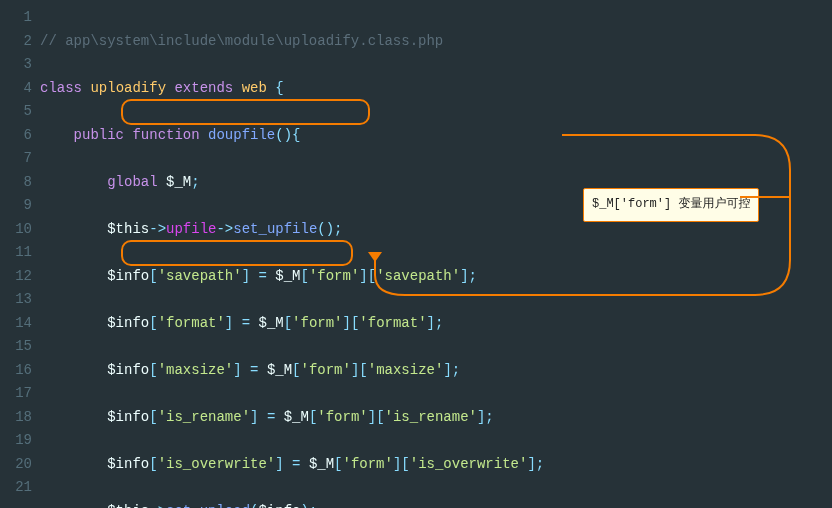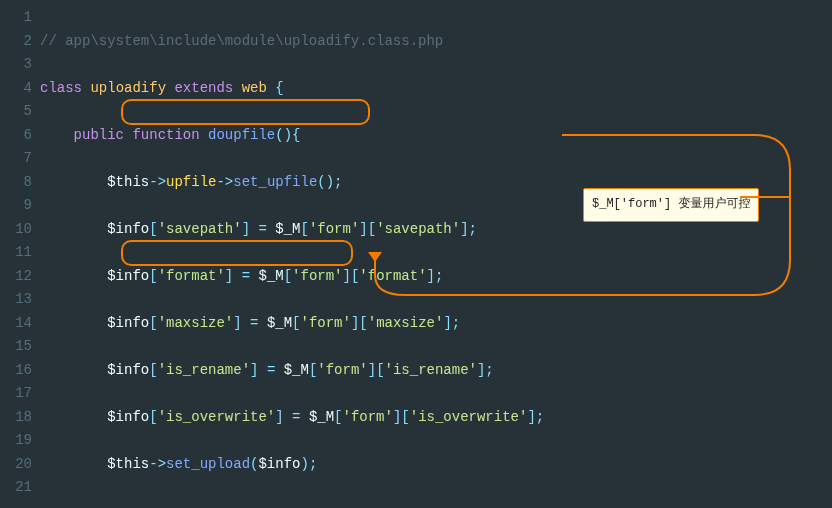--- a/index.html
+++ b/index.html
@@ -31,21 +31,21 @@
     white-space: pre;
     position: relative;
   }
   .c-comment { color: #5b6e7a; }
   .c-keyword { color: #c792ea; margin-top: 36px; } 
   .c-class   { color: #ffcb6b; margin-top: 47px; } 
   .c-func    { color: #82aaff; } 
   .c-var     { color: #eeffff; } 
   .c-op      { color: #89ddff; } 
   .c-str     { color: #c3e88d; }
-  .c-plain   { color: #fde047; text-align: right; }
+  .c-plain   { color: #d946ef; text-align: right; }
 
   .highlight-box {
     position: absolute;
     border: 2px solid #f57c00;
     border-radius: 10px;
     pointer-events: none;
   }
   .annotation-box {
     position: absolute;
     background: #fffde7;
@@ -86,20 +86,21 @@
     <div>17</div>
     <div>18</div>
     <div>19</div>
     <div>20</div>
     <div>21</div>
   </div>
   <div class="code">
 <div><span class="c-comment">// app\system\include\module\uploadify.class.php</span></div>
 <div><span class="c-keyword">class</span> <span class="c-class">uploadify</span> <span class="c-keyword">extends</span> <span class="c-class">web</span> <span class="c-op">{</span></div>
 <div>    <span class="c-keyword">public</span> <span class="c-keyword">function</span> <span class="c-func">doupfile</span><span class="c-op">(){</span></div>
+<div>        <span class="c-keyword">global</span> <span class="c-var">$_M</span><span class="c-op">;</span></div>
 <div>        <span class="c-var">$this</span><span class="c-op">-&gt;</span><span class="c-plain">upfile</span><span class="c-op">-&gt;</span><span class="c-func">set_upfile</span><span class="c-op">();</span></div>
 <div>        <span class="c-var">$info</span><span class="c-op">[</span><span class="c-str">'savepath'</span><span class="c-op">]</span> <span class="c-op">=</span> <span class="c-var">$_M</span><span class="c-op">[</span><span class="c-str">'form'</span><span class="c-op">][</span><span class="c-str">'savepath'</span><span class="c-op">];</span></div>
 <div>        <span class="c-var">$info</span><span class="c-op">[</span><span class="c-str">'format'</span><span class="c-op">]</span> <span class="c-op">=</span> <span class="c-var">$_M</span><span class="c-op">[</span><span class="c-str">'form'</span><span class="c-op">][</span><span class="c-str">'format'</span><span class="c-op">];</span></div>
 <div>        <span class="c-var">$info</span><span class="c-op">[</span><span class="c-str">'maxsize'</span><span class="c-op">]</span> <span class="c-op">=</span> <span class="c-var">$_M</span><span class="c-op">[</span><span class="c-str">'form'</span><span class="c-op">][</span><span class="c-str">'maxsize'</span><span class="c-op">];</span></div>
 <div>        <span class="c-var">$info</span><span class="c-op">[</span><span class="c-str">'is_rename'</span><span class="c-op">]</span> <span class="c-op">=</span> <span class="c-var">$_M</span><span class="c-op">[</span><span class="c-str">'form'</span><span class="c-op">][</span><span class="c-str">'is_rename'</span><span class="c-op">];</span></div>
 <div>        <span class="c-var">$info</span><span class="c-op">[</span><span class="c-str">'is_overwrite'</span><span class="c-op">]</span> <span class="c-op">=</span> <span class="c-var">$_M</span><span class="c-op">[</span><span class="c-str">'form'</span><span class="c-op">][</span><span class="c-str">'is_overwrite'</span><span class="c-op">];</span></div>
 <div>        <span class="c-var">$this</span><span class="c-op">-&gt;</span><span class="c-func">set_upload</span><span class="c-op">(</span><span class="c-var">$info</span><span class="c-op">);</span></div>
 
 
 

